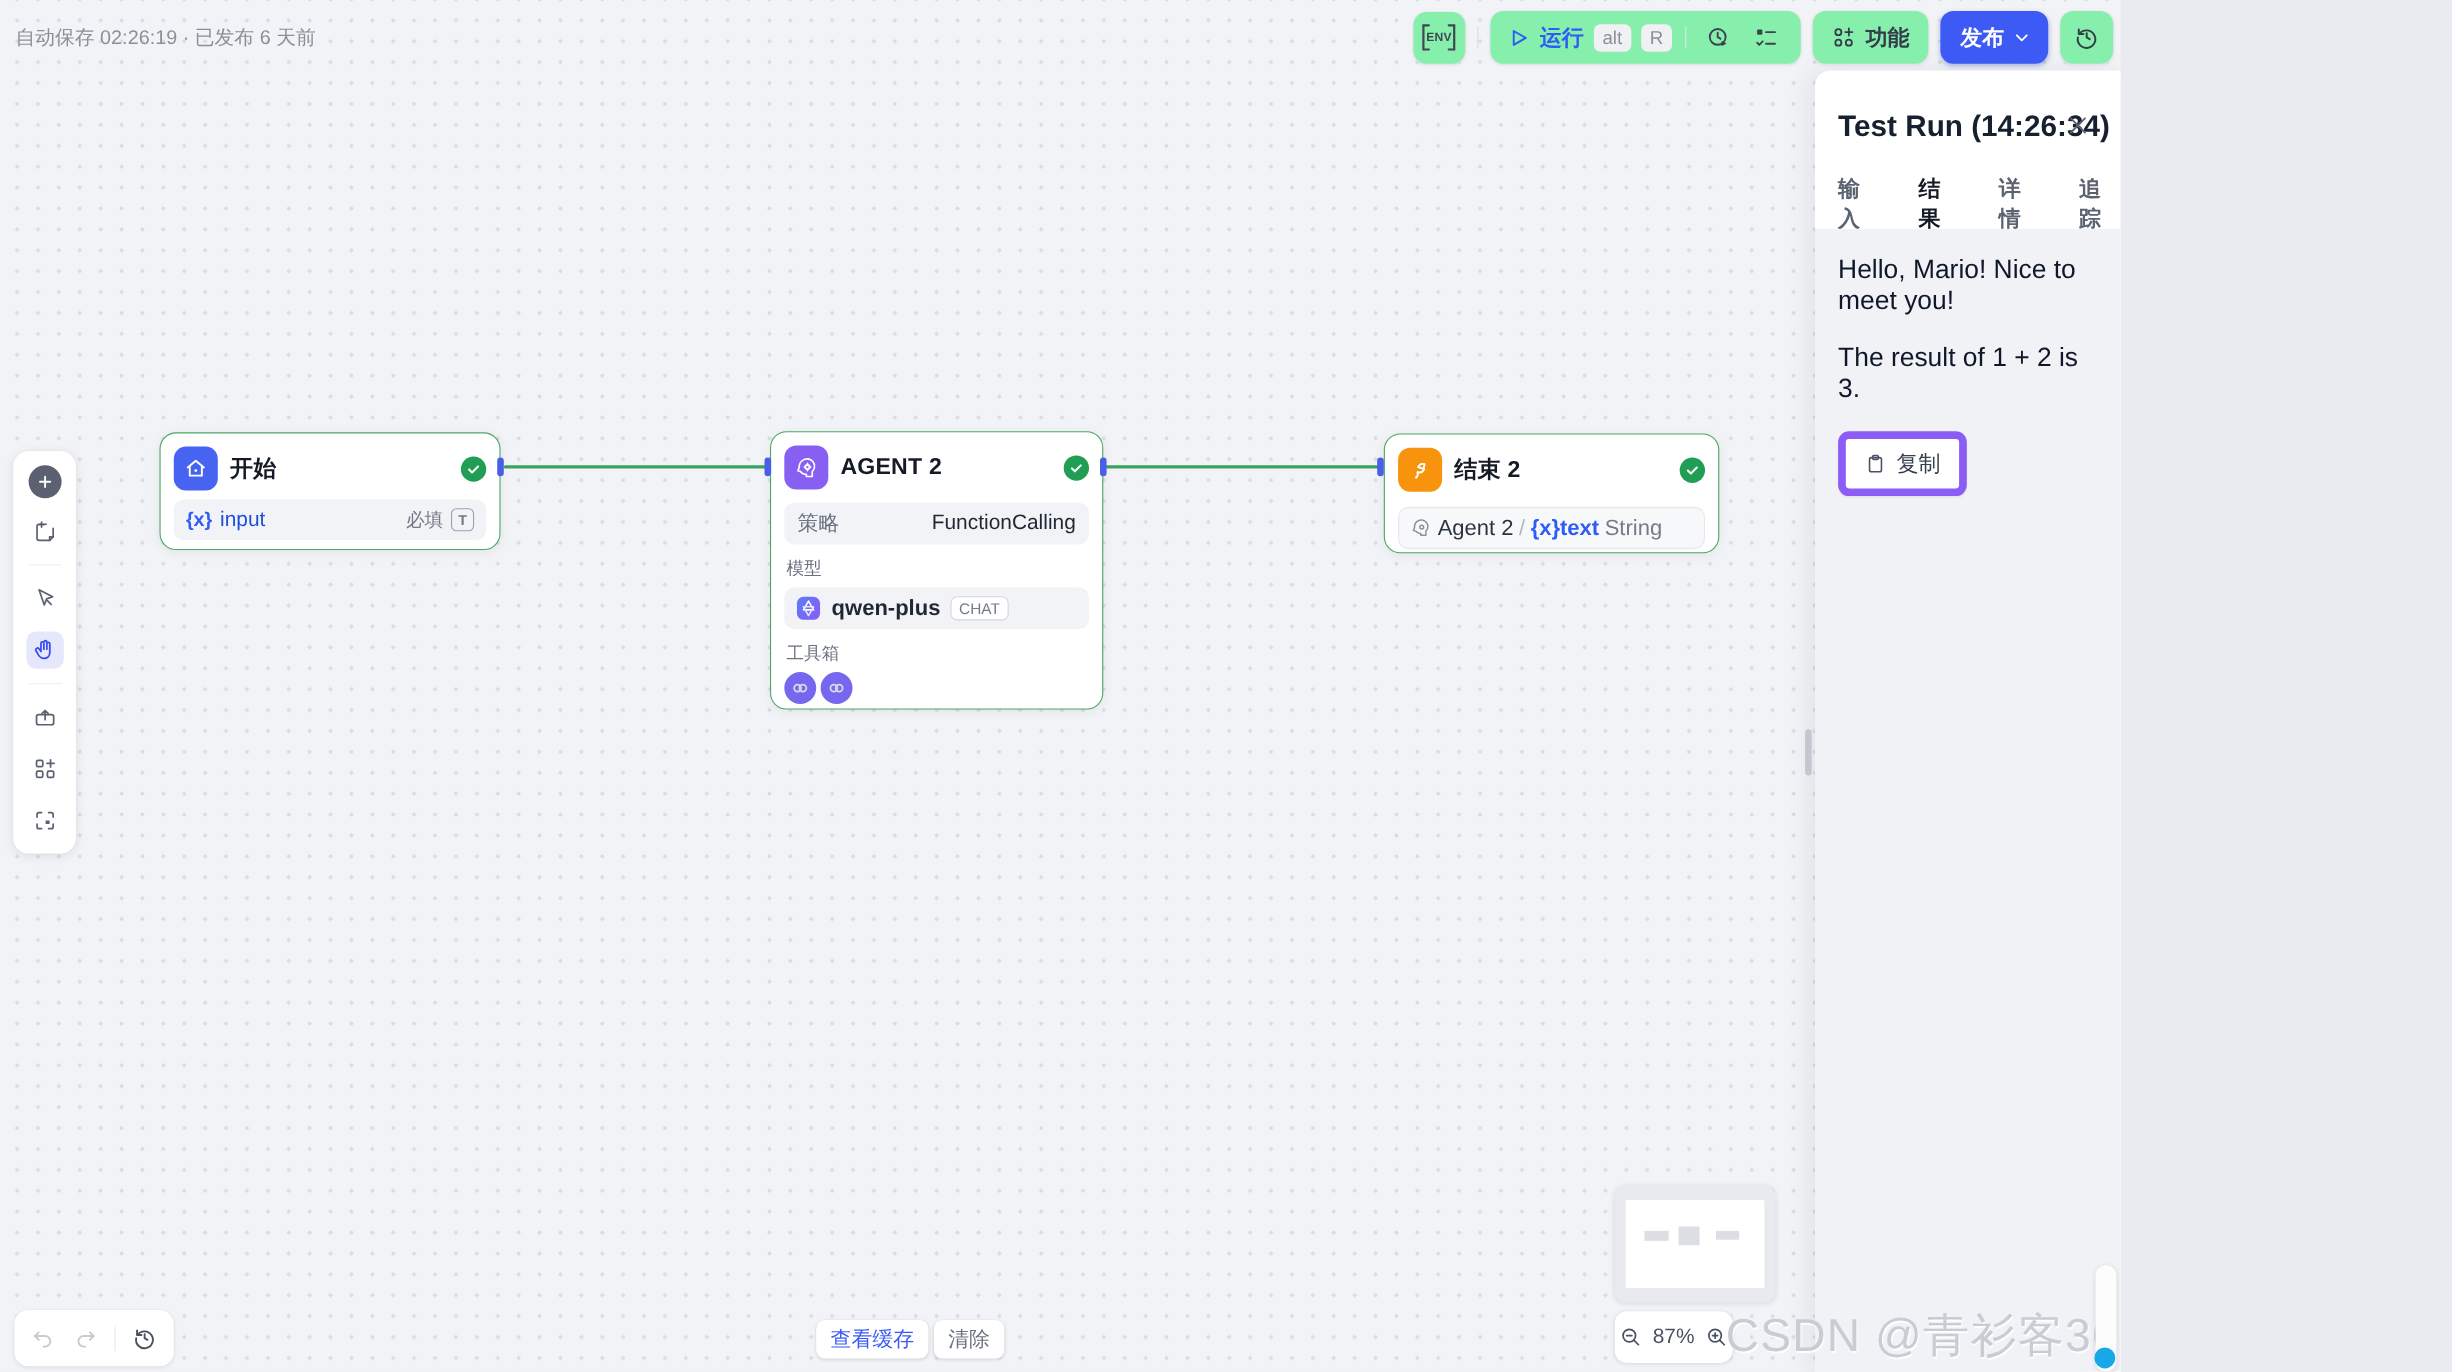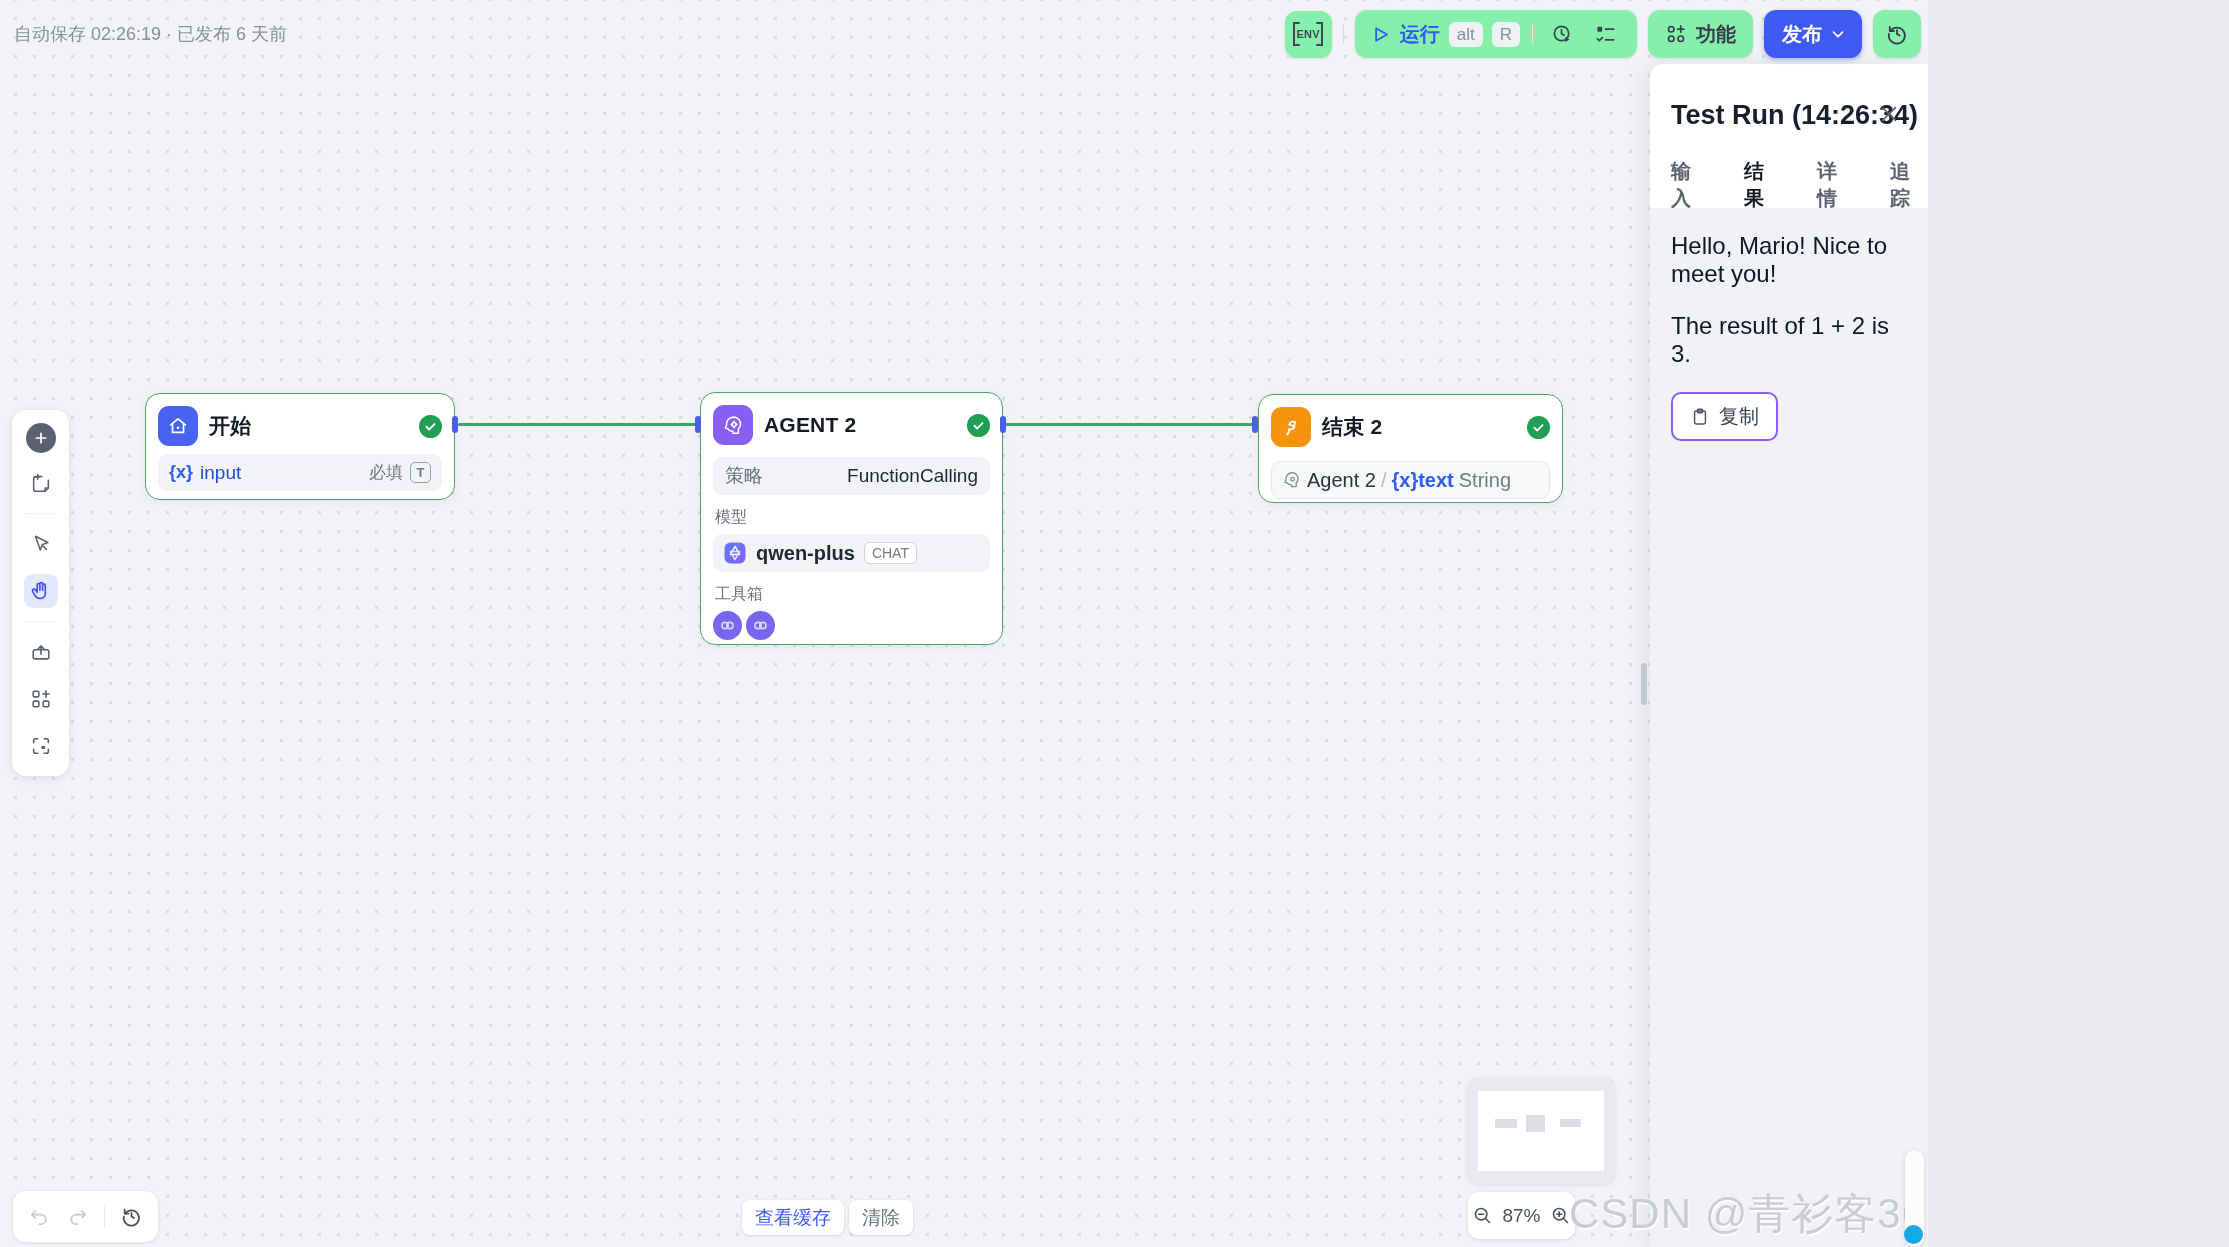--- a/index.html
+++ b/index.html
@@ -92,21 +92,21 @@
   .panel-title{font-size:27px;font-weight:700;color:#17202e;margin:36px 0 0 21px;}
   .close-btn{position:absolute;top:36px;right:25px;width:28px;height:28px;display:flex;align-items:center;
     justify-content:center;color:#5c6472;}
   .tabs{display:flex;gap:35px;margin:27px 0 0 21px;}
   .tab{font-size:20px;font-weight:600;color:#5b6270;padding-bottom:15px;position:relative;}
   .tab-active{color:#141a24;}
   .tab-active::after{content:"";position:absolute;left:0;right:0;bottom:0;height:4px;background:#2e5bf6;border-radius:2px;}
   .panel-divider{height:1px;background:#e9ebf0;}
   .panel-body{position:absolute;top:144px;bottom:0;left:0;right:0;background:#f1f2f6;padding:24px 21px;box-sizing:border-box;}
   .result-p{font-size:24px;color:#0f172a;margin:0 0 24px;}
-  .copy-btn{display:inline-flex;align-items:center;gap:9px;background:#fff;border:2px solid #8b5cf6;border-radius:10px;
+  .copy-btn{display:inline-flex;align-items:center;gap:9px;background:#fff;border:7px solid #8b5cf6;border-radius:10px;
     padding:9px 17px;font-size:20px;color:#384050;box-shadow:0 1px 2px rgba(16,24,40,.05);}
   .resize-thumb{position:absolute;left:1641px;top:663px;width:6px;height:42px;border-radius:3px;background:#c3c7d0;z-index:11;}
   
   .watermark{position:absolute;right:2px;top:1186px;font-size:42px;color:#caccd3;letter-spacing:1px;white-space:nowrap;
     text-shadow:1px 2px 1px rgba(255,255,255,.9);z-index:20;}
   .edge-scroll{position:absolute;right:4px;top:1150px;width:19px;height:97px;background:#fcfcfd;border-radius:10px;
     box-shadow:0 1px 5px rgba(16,24,40,.14);z-index:25;}
   .corner-dot{position:absolute;right:5px;top:1225px;width:19px;height:19px;border-radius:50%;background:#17a8e8;z-index:26;}
   svg{display:block;}
 </style>

